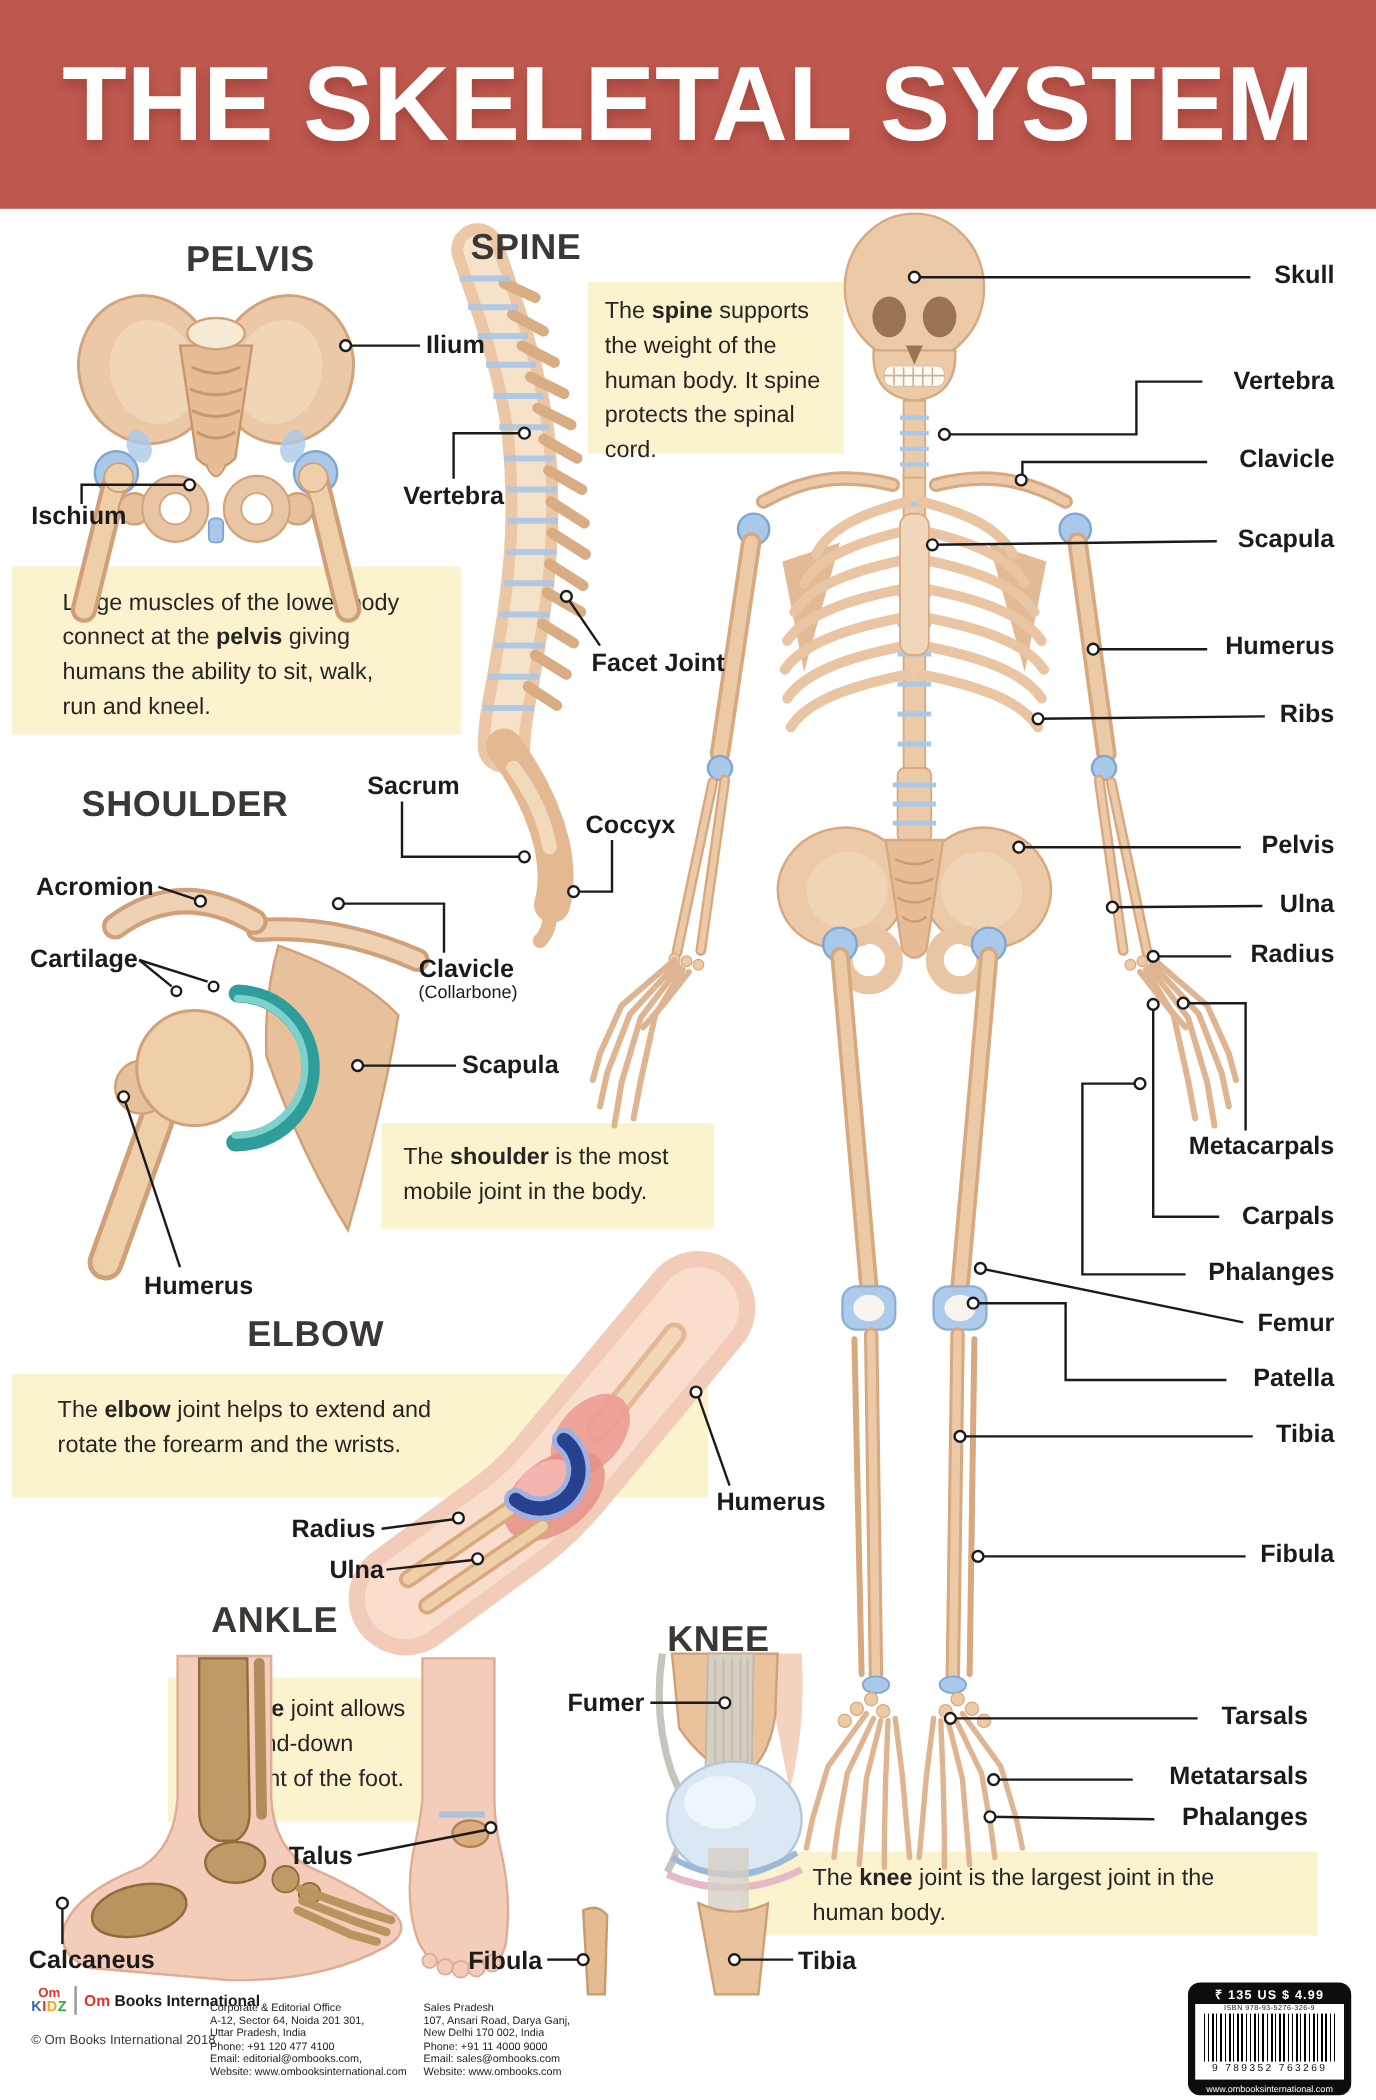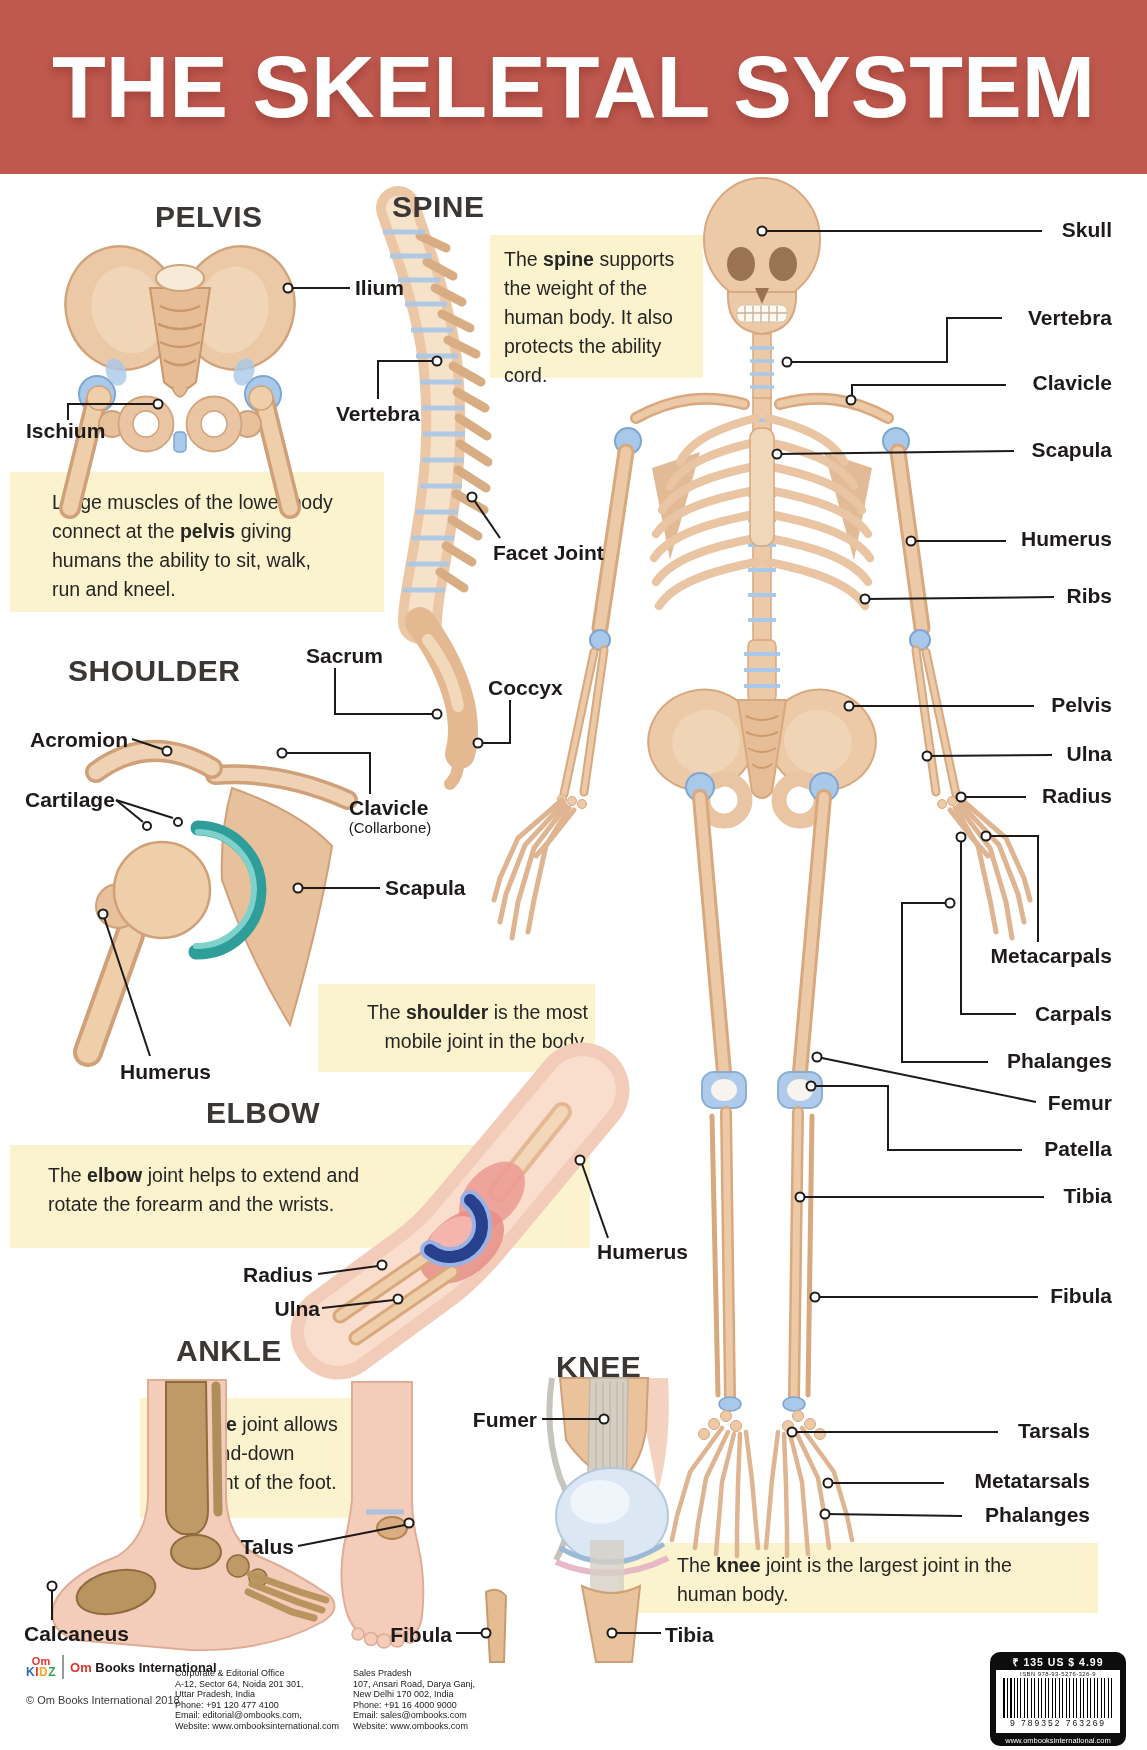--- a/index.html
+++ b/index.html
@@ -46,23 +46,23 @@
 <div class="poster">
 
   <div class="banner">
     <h1>THE SKELETAL SYSTEM</h1>
   </div>
 
   <div class="note" style="left:10px;top:472px;width:374px;height:140px;padding:16px 42px 0 42px;">
     <span>Large muscles of the lower body connect at the </span><b>pelvis</b><span> giving humans the ability to sit, walk, run and kneel.</span>
   </div>
   <div class="note" style="left:490px;top:235px;width:213px;height:143px;padding:10px 19px 0 14px;">
-    <span>The </span><b>spine</b><span> supports the weight of the human body. It also protects the ability cord.</span>
-  </div>
-  <div class="note" style="left:318px;top:984px;width:277px;height:88px;padding:14px 7px 0 18px;text-align:right;">
+    <span>The </span><b>spine</b><span> supports the weight of the human body. It spine protects the spinal cord.</span>
+  </div>
+  <div class="note" style="left:318px;top:936px;width:277px;height:88px;padding:14px 7px 0 18px;">
     <span>The </span><b>shoulder</b><span> is the most mobile joint in the body.</span>
   </div>
   <div class="note" style="left:10px;top:1145px;width:580px;height:103px;padding:16px 177px 0 38px;">
     <span>The </span><b>elbow</b><span> joint helps to extend and rotate the forearm and the wrists.</span>
   </div>
   <div class="note" style="left:140px;top:1398px;width:234px;height:120px;padding:12px 11px 0 8px;">
     <span>The </span><b>ankle</b><span> joint allows the up-and-down movement of the foot.</span>
   </div>
   <div class="note" style="left:618px;top:1543px;width:480px;height:70px;padding:8px 61px 0 59px;">
     <span>The </span><b>knee</b><span> joint is the largest joint in the human body.</span>
@@ -579,21 +579,21 @@
     <div>A-12, Sector 64, Noida 201 301,</div>
     <div>Uttar Pradesh, India</div>
     <div>Phone: +91 120 477 4100</div>
     <div>Email: editorial@ombooks.com,</div>
     <div>Website: www.ombooksinternational.com</div>
   </div>
   <div class="office" style="left:353px;">
     <div class="t">Sales Pradesh</div>
     <div>107, Ansari Road, Darya Ganj,</div>
     <div>New Delhi 170 002, India</div>
-    <div>Phone: +91 16 4000 9000</div>
+    <div>Phone: +91 11 4000 9000</div>
     <div>Email: sales@ombooks.com</div>
     <div>Website: www.ombooks.com</div>
   </div>
 
   <div class="barcode">
     <div class="bc-price">₹ 135    US $ 4.99</div>
     <div class="bc-white">
       <div class="bc-isbn">ISBN 978-93-5276-326-9</div>
       <div class="bc-stripes"></div>
       <div class="bc-number">9 789352 763269</div>

